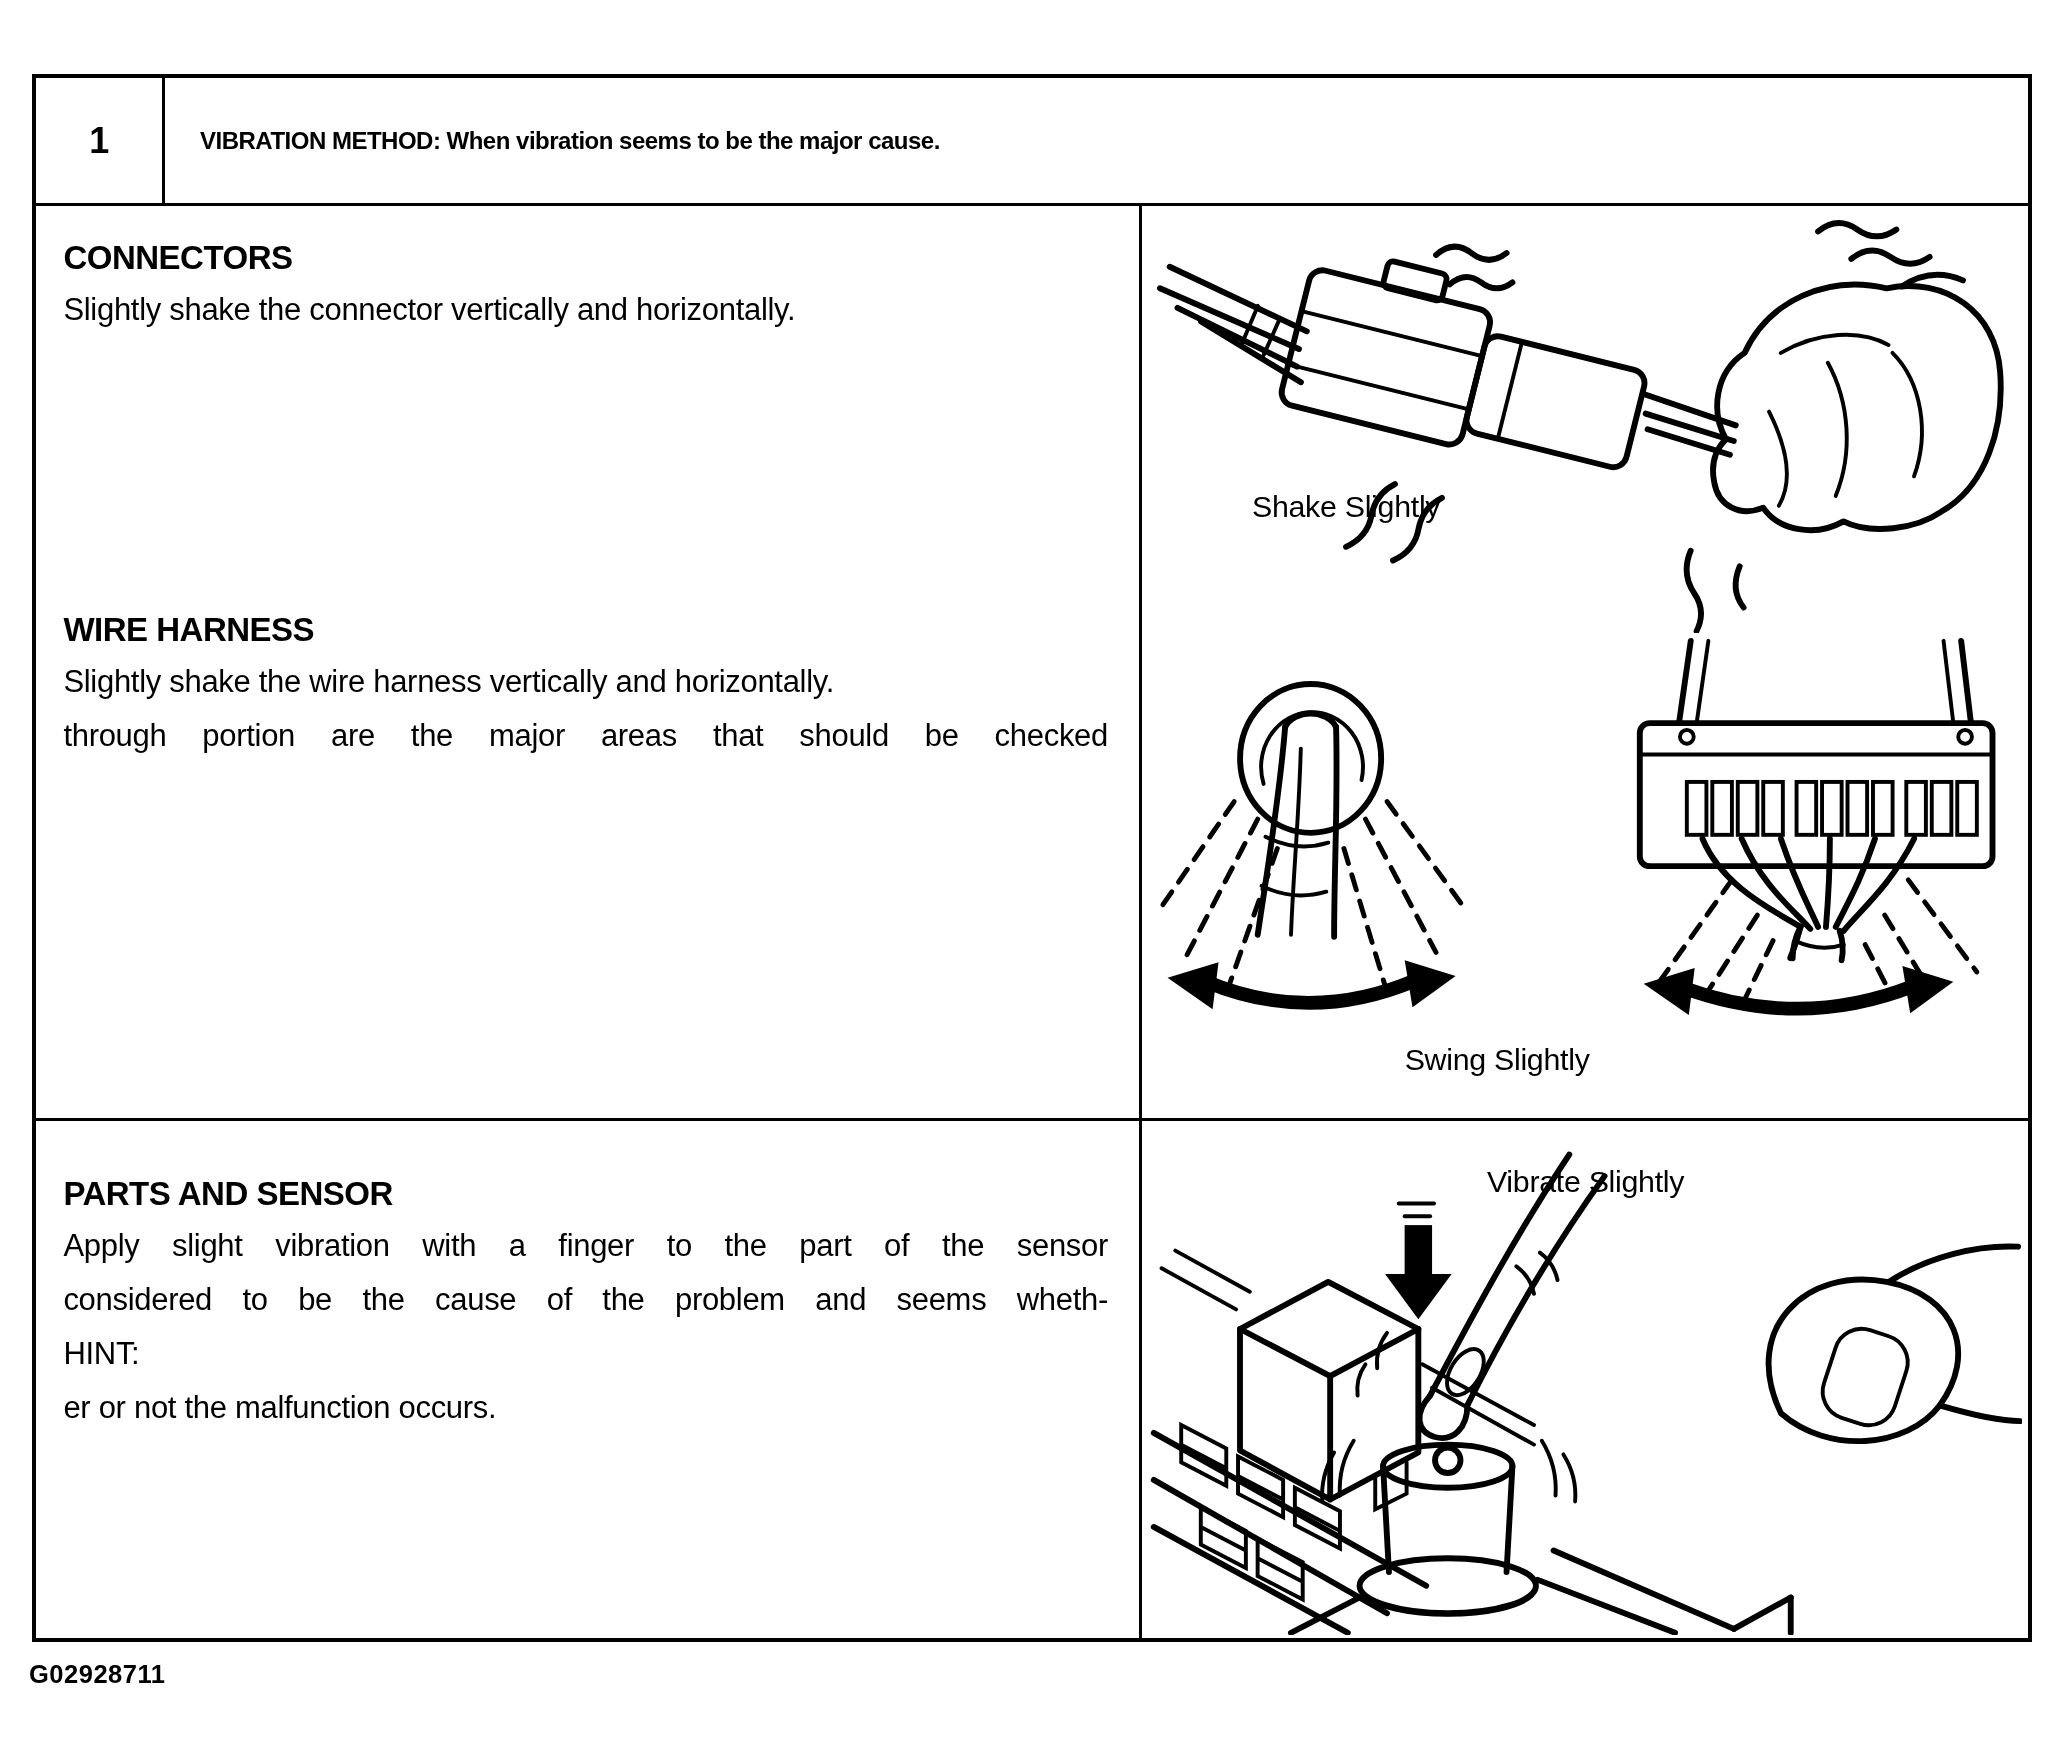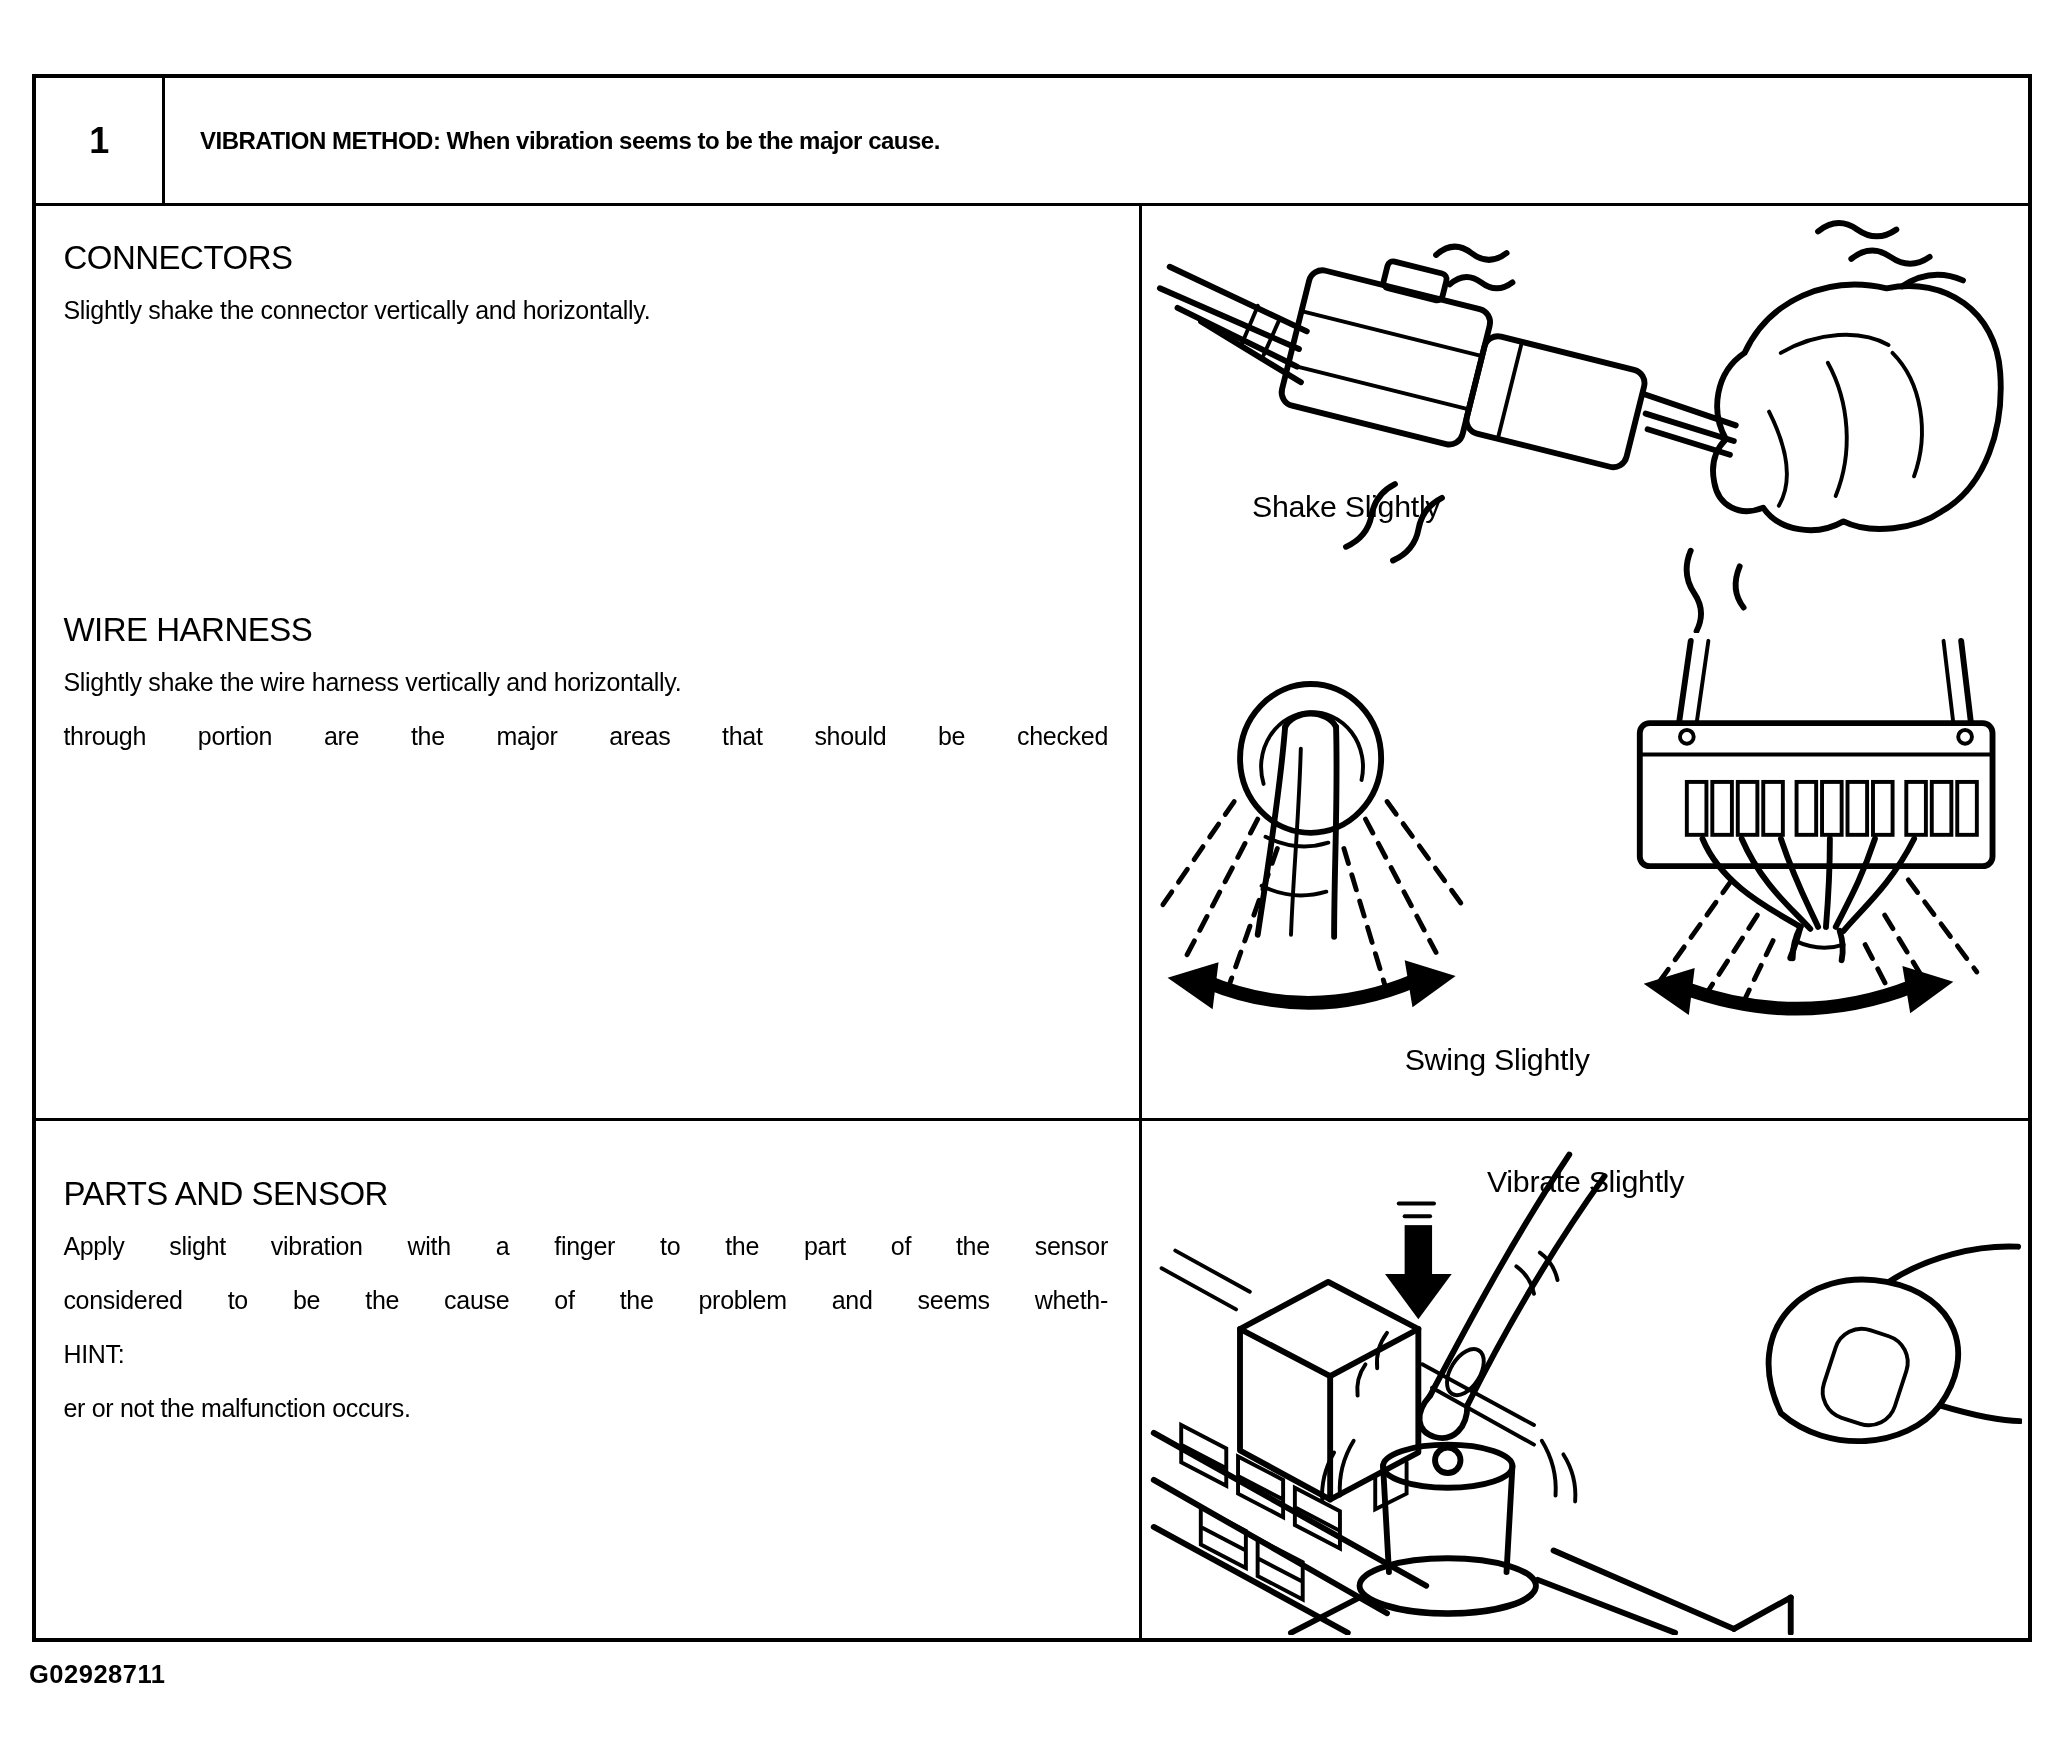--- a/index.html
+++ b/index.html
@@ -25,22 +25,22 @@
     font-weight:bold; font-size:24px; letter-spacing:-0.5px;
   }
   .body-row { display:flex; }
   .row1 { height:912px; flex:0 0 auto; border-bottom:3.9px solid #000; }
   .row2 { flex:1; }
   .text-cell {
     width:1106px; flex:0 0 auto; border-right:3.9px solid #000;
     padding:25.5px 31px 0 27.4px; box-sizing:border-box;
   }
   .illus-cell { flex:1; position:relative; overflow:hidden; }
-  .section-heading { font-weight:normal; font-size:33px; line-height:51px; letter-spacing:-0.5px; }
-  .body-line { font-size:25px; line-height:54px; white-space:normal; }
+  .section-heading { font-weight:bold; font-size:33px; line-height:51px; letter-spacing:-0.5px; }
+  .body-line { font-size:31px; line-height:54px; white-space:normal; }
   .jline { text-align:justify; text-align-last:justify; }
   .wire-harness-section { margin-top:267px; }
   .row2 .text-cell { padding-top:47px; }
   .figure-id {
     position:absolute; left:29px; top:1660px;
     font-weight:bold; font-size:25.5px; letter-spacing:0.5px;
   }
   svg.illus { display:block; }
   svg.illus .ln  { fill:none; stroke:#000; stroke-width:6; stroke-linecap:round; stroke-linejoin:round; }
   svg.illus .thin{ fill:none; stroke:#000; stroke-width:4; stroke-linecap:round; }

